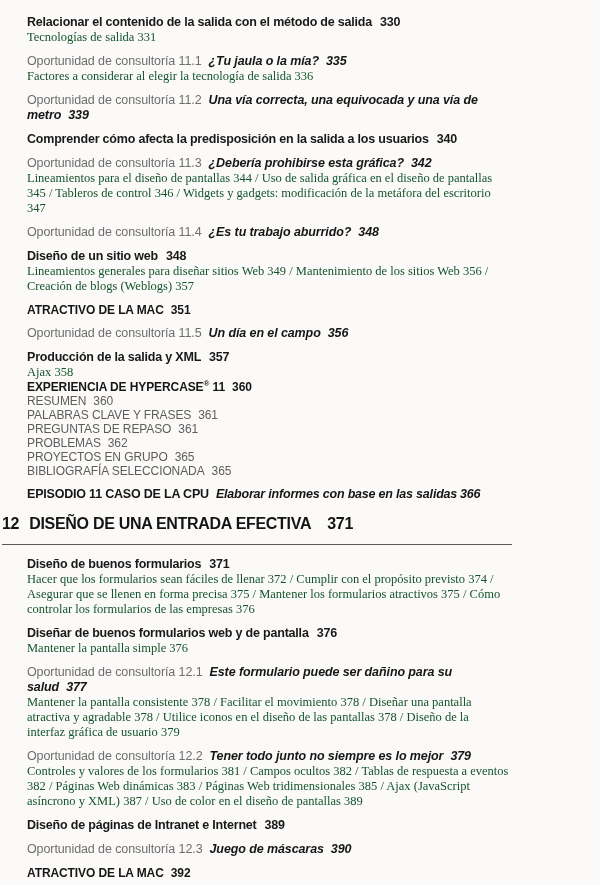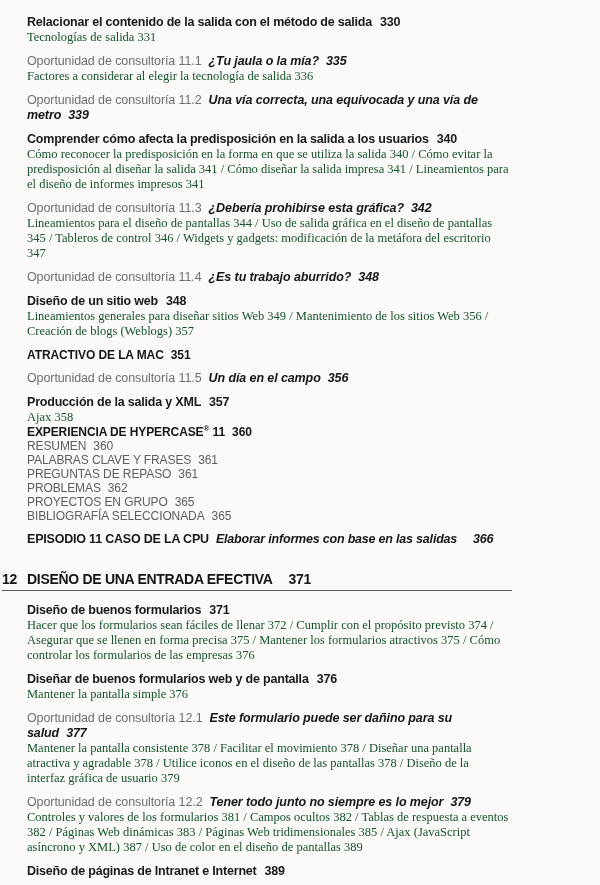--- a/index.html
+++ b/index.html
@@ -81,53 +81,52 @@
     font-family: "Liberation Sans", sans-serif;
     font-size: 12.5px;
     line-height: 15px;
     letter-spacing: -0.2px;
   }
   .entry.episode .label { font-weight: 700; color: #161616; }
   .entry.episode .title {
     font-weight: 700; font-style: italic; color: #161616; margin-left: 7px;
   }
   .entry.episode .pg {
-    font-weight: 700; font-style: italic; color: #161616; margin-left: 16px;
+    font-weight: 700; font-style: italic; color: #161616; margin-left: 3px;
   }
 
   
   .entry.chapter {
-    margin-top: 24px;
+    margin-top: 13px;
     margin-left: -25px;
     margin-right: -2px;
-    padding-bottom: 2px;
+    padding-bottom: 12px;
     border-bottom: 1.5px solid #5a5a58;
     font-family: "Liberation Sans", sans-serif;
     font-weight: 700;
-    font-size: 14px;
+    font-size: 16px;
     line-height: 17px;
     letter-spacing: -0.3px;
     color: #141414;
   }
   .entry.chapter + .entry { margin-top: 12px; }
   .entry.chapter .num { margin-right: 10px; }
   .entry.chapter .pg { margin-left: 16px; }
 </style>
 </head>
 <body>
 
 <div class="page">
   <div>
       <div class="entry section"><span class="t">Relacionar el contenido de la salida con el método de salida</span><span class="pg">330</span></div>
       <div class="entry body"><span class="t">Tecnologías de salida 331</span></div>
       <div class="entry consult"><span class="label">Oportunidad de consultoría 11.1</span><span class="title">¿Tu jaula o la mía?</span><span class="pg">335</span></div>
       <div class="entry body"><span class="t">Factores a considerar al elegir la tecnología de salida 336</span></div>
       <div class="entry consult"><span class="label">Oportunidad de consultoría 11.2</span><span class="title">Una vía correcta, una equivocada y una vía de metro</span><span class="pg">339</span></div>
       <div class="entry section"><span class="t">Comprender cómo afecta la predisposición en la salida a los usuarios</span><span class="pg">340</span></div>
-      <div class="entry body"><span class="t">Cómo reconocer la predisposición en la forma en que se utiliza la salida 340 / Cómo evitar la predisposición al diseñar la salida 341 / Cómo diseñar la salida impresa 341 / Lineamientos para el diseño de informes impresos 341</span></div>
       <div class="entry consult"><span class="label">Oportunidad de consultoría 11.3</span><span class="title">¿Debería prohibirse esta gráfica?</span><span class="pg">342</span></div>
       <div class="entry body"><span class="t">Lineamientos para el diseño de pantallas 344 / Uso de salida gráfica en el diseño de pantallas 345 / Tableros de control 346 / Widgets y gadgets: modificación de la metáfora del escritorio 347</span></div>
       <div class="entry consult"><span class="label">Oportunidad de consultoría 11.4</span><span class="title">¿Es tu trabajo aburrido?</span><span class="pg">348</span></div>
       <div class="entry section"><span class="t">Diseño de un sitio web</span><span class="pg">348</span></div>
       <div class="entry body"><span class="t">Lineamientos generales para diseñar sitios Web 349 / Mantenimiento de los sitios Web 356 / Creación de blogs (Weblogs) 357</span></div>
       <div class="entry feature"><span class="t">ATRACTIVO DE LA MAC</span><span class="pg">351</span></div>
       <div class="entry consult"><span class="label">Oportunidad de consultoría 11.5</span><span class="title">Un día en el campo</span><span class="pg">356</span></div>
       <div class="entry section"><span class="t">Producción de la salida y XML</span><span class="pg">357</span></div>
       <div class="entry body"><span class="t">Ajax 358</span></div>
       <div class="entry feature tight"><span class="t">EXPERIENCIA DE HYPERCASE<sup>®</sup> 11</span><span class="pg">360</span></div>

